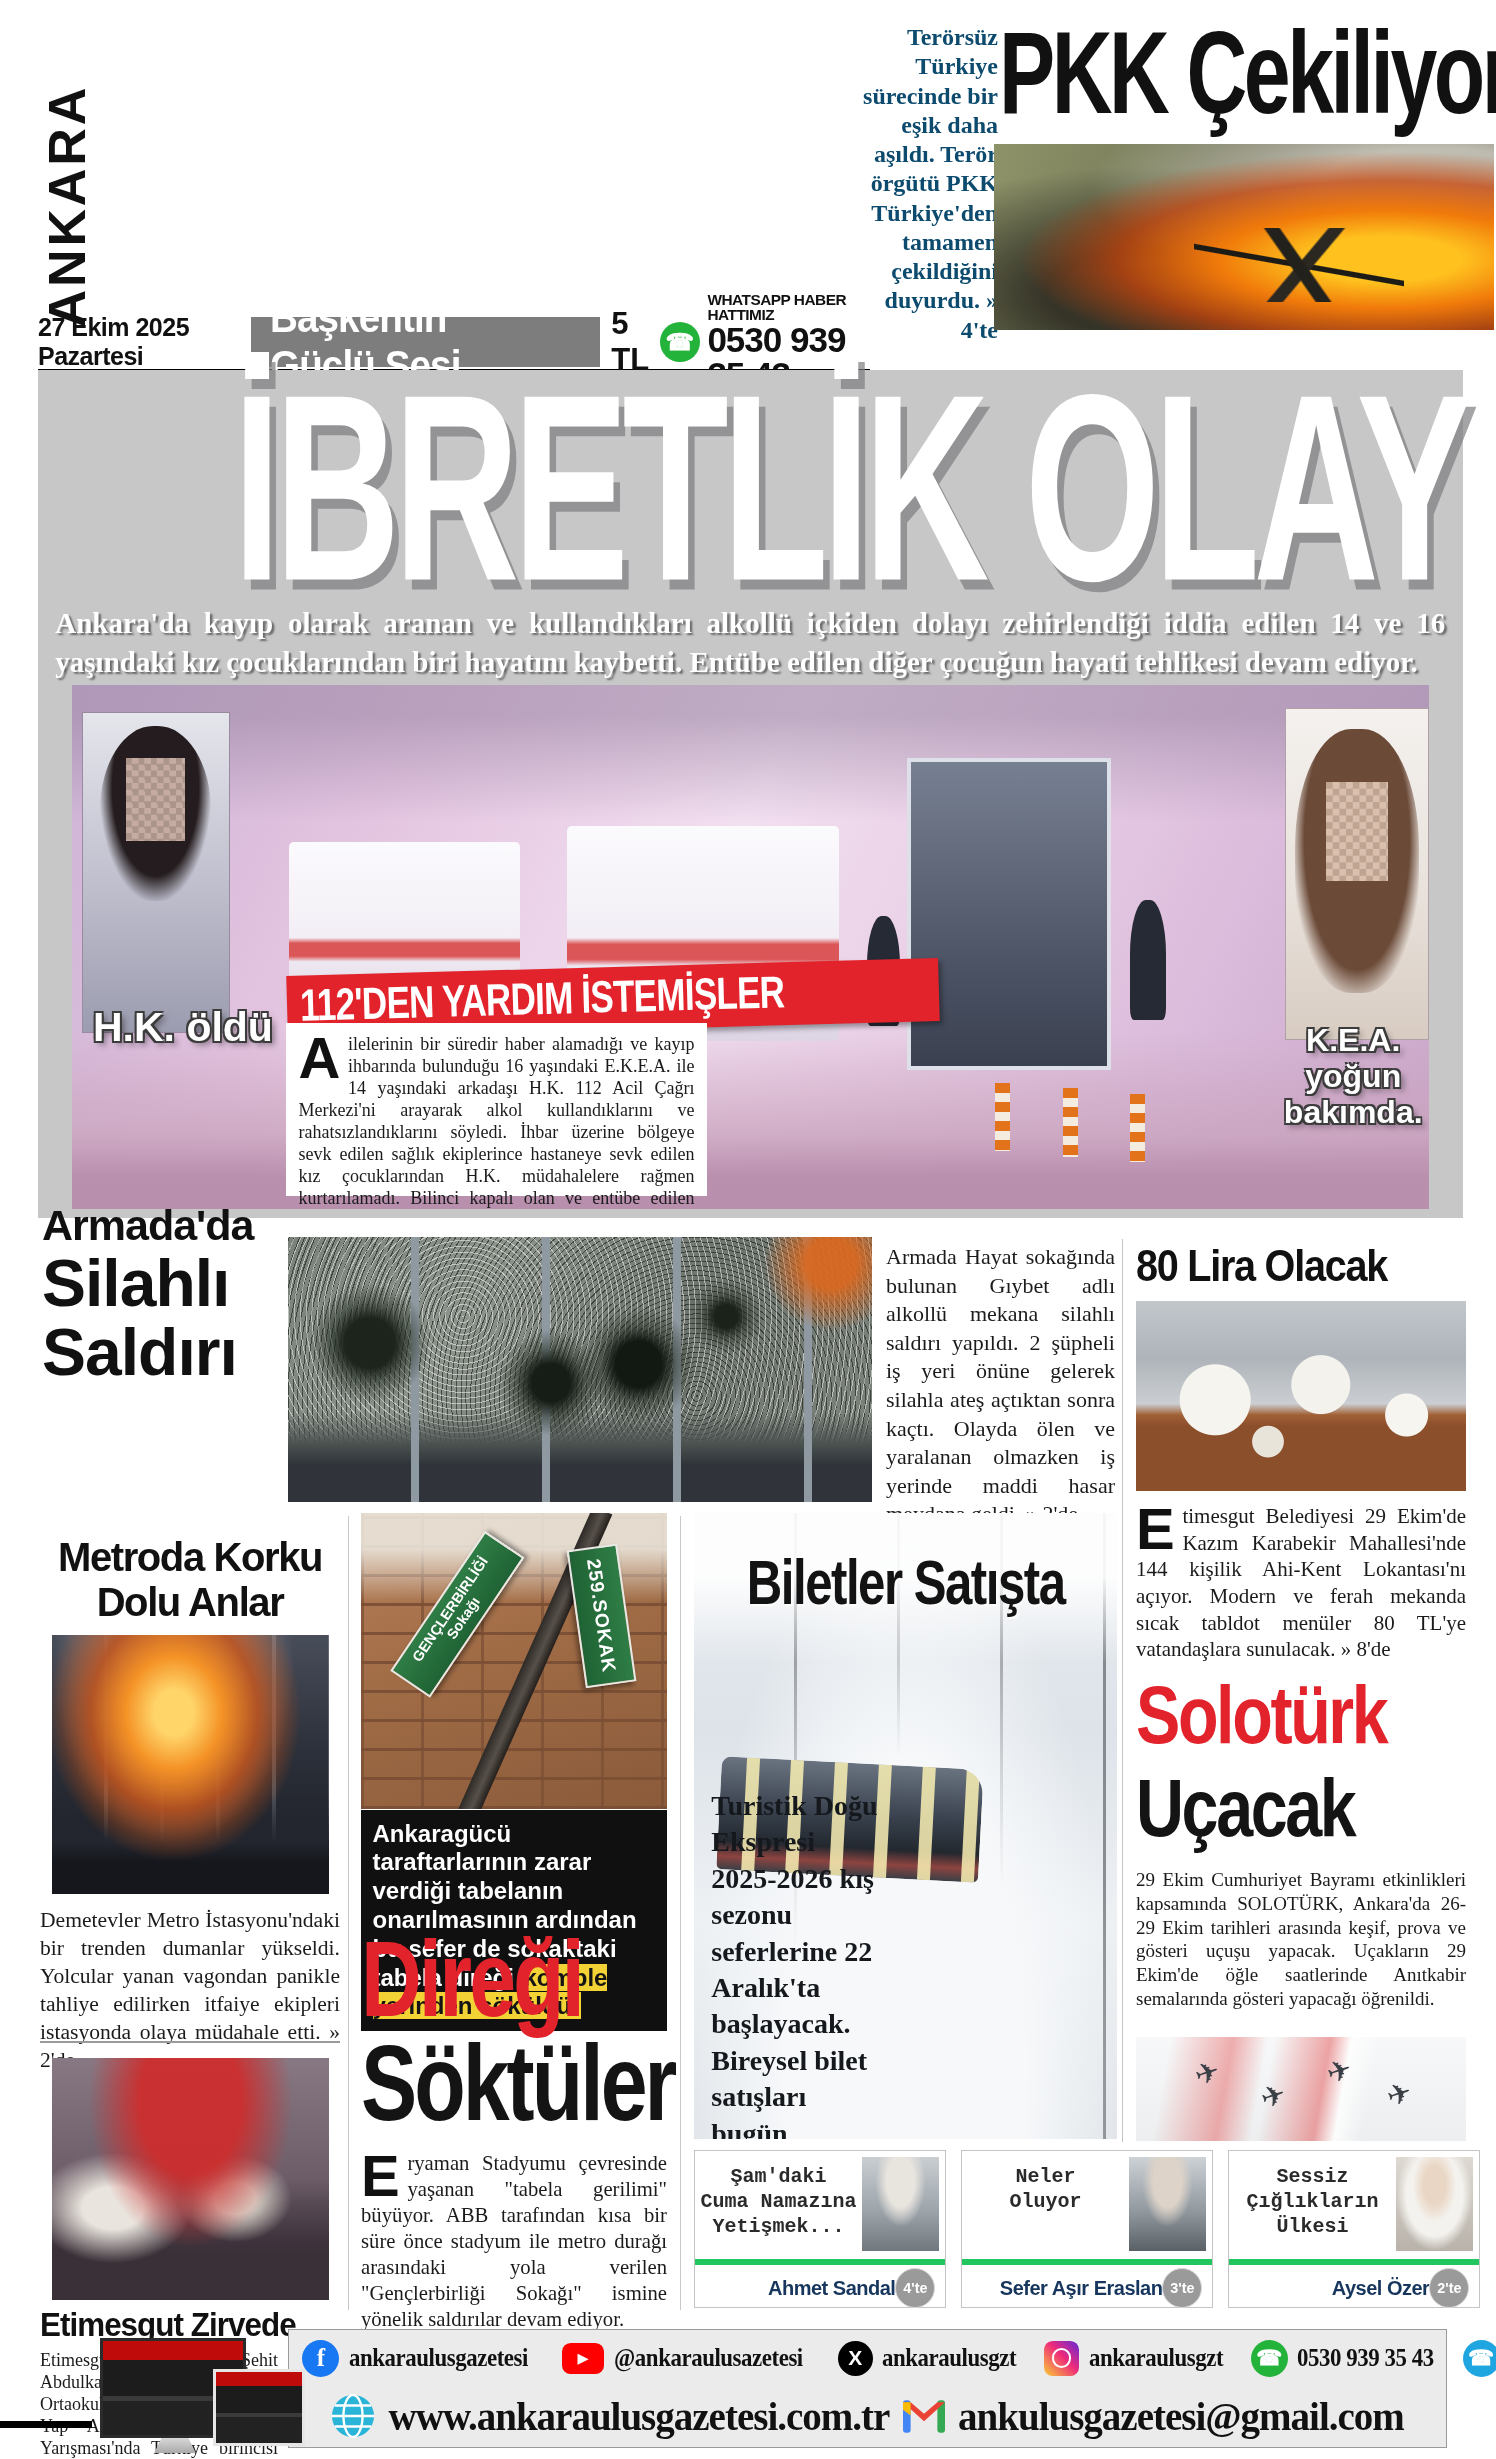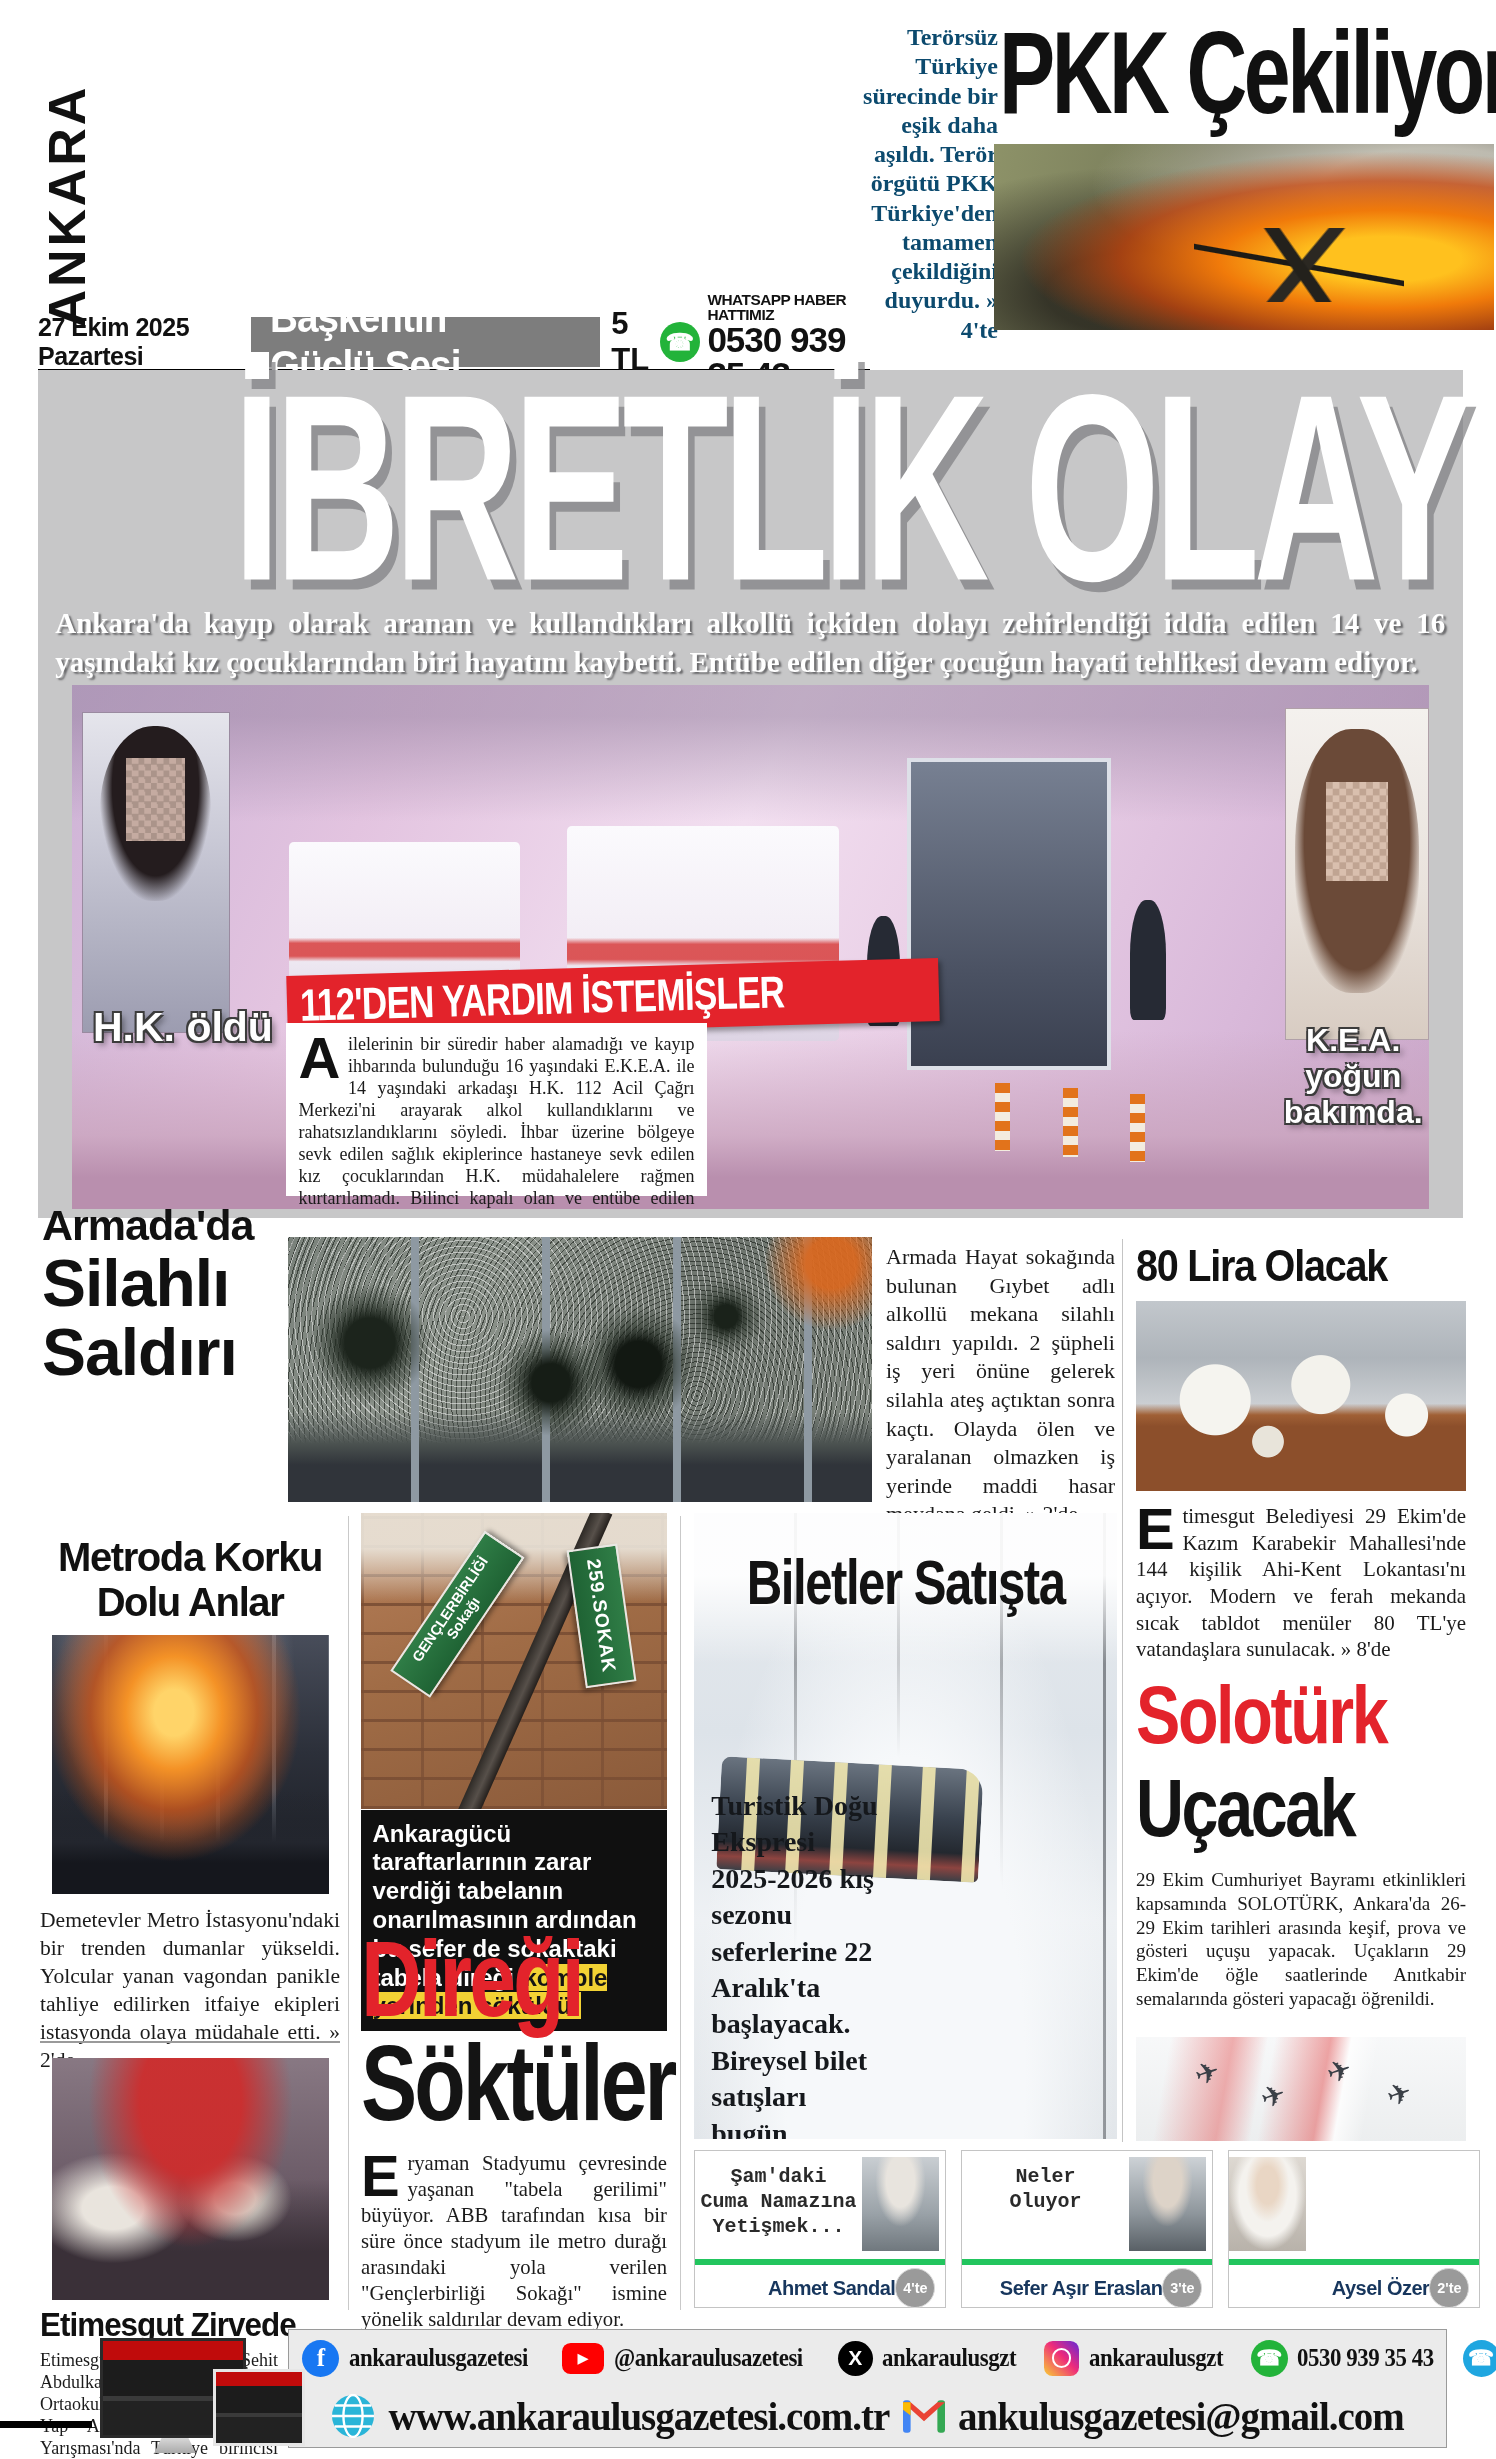--- a/index.html
+++ b/index.html
@@ -425,20 +425,23 @@
 Oluyor</div>
       <div class="colportrait" id="portrait-2"></div>
     </div>
     <div class="colfoot">
       <span class="colname">Sefer Aşır Eraslan</span>
       <span class="colbadge">3'te</span>
     </div>
   </div>
   <div class="colbox" style="left:1228px">
     <div class="colbox-top">
+      <div class="coltitle preline">Sessiz
+Çığlıkların
+Ülkesi</div>
       <div class="colportrait" id="portrait-3"></div>
     </div>
     <div class="colfoot">
       <span class="colname">Aysel Özer</span>
       <span class="colbadge">2'te</span>
     </div>
   </div>
 
   <div class="abs" id="footer-bar">
     <div id="footer-row1">

